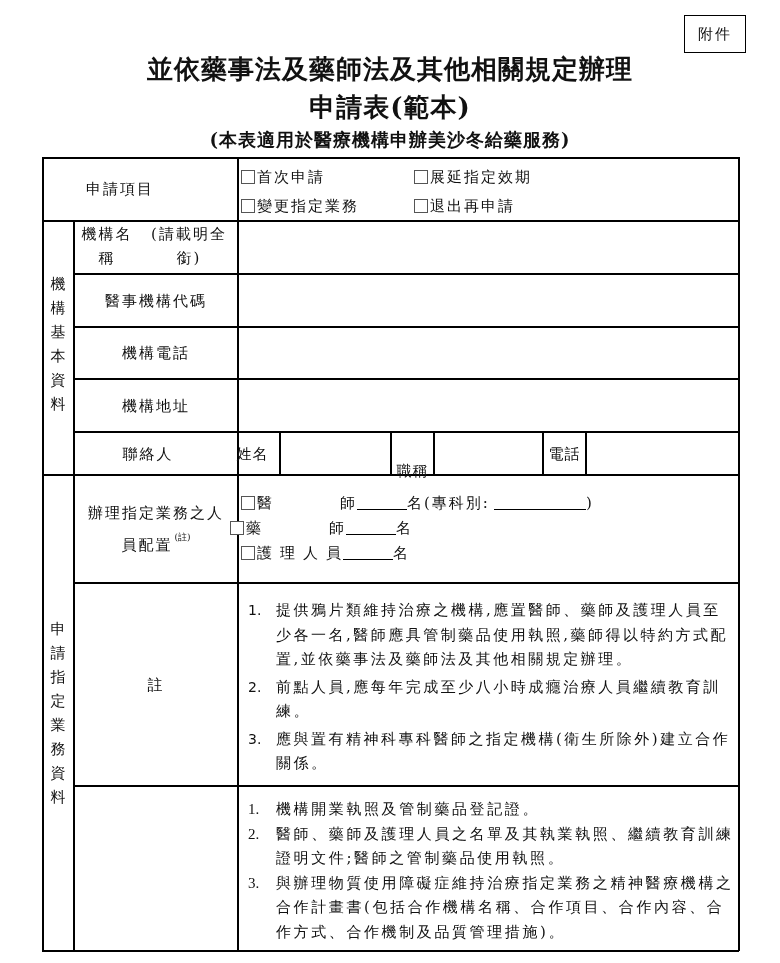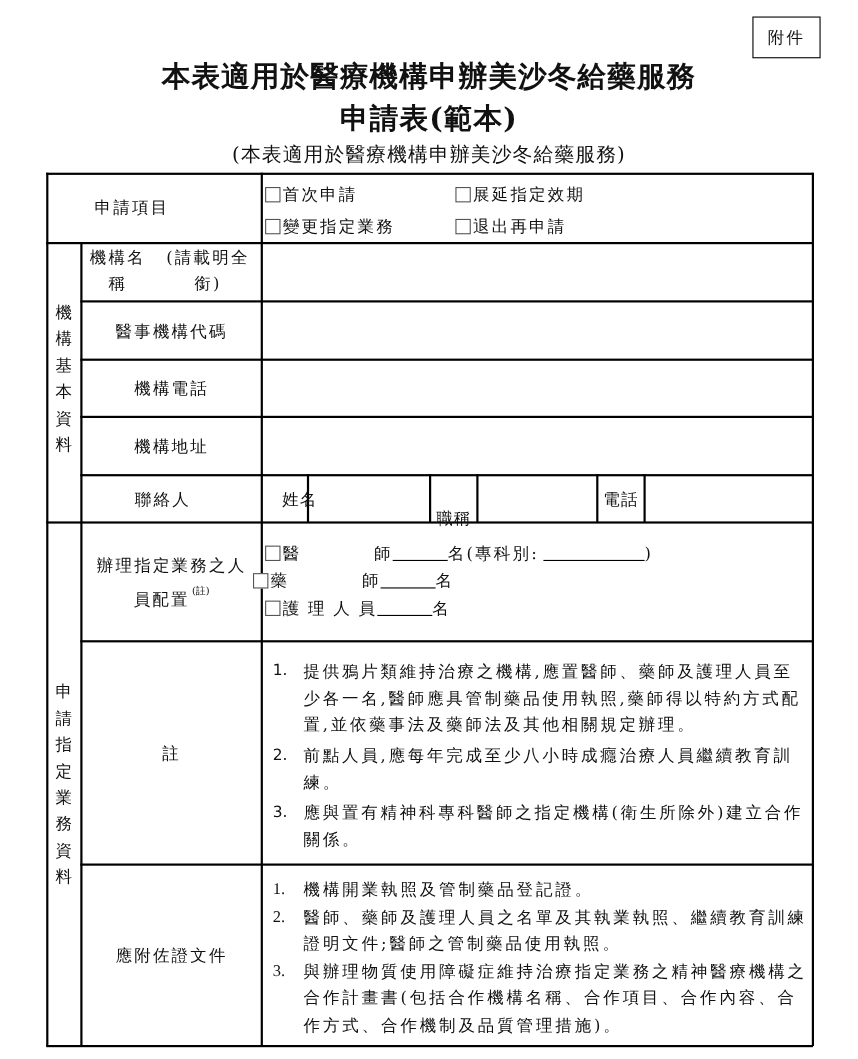--- a/index.html
+++ b/index.html
@@ -6,21 +6,21 @@
   body { width:780px; height:963px; position:relative; overflow:hidden;
          font-family: "DejaVu Serif", "Liberation Serif", serif; color:#111; }
   .attach { position:absolute; left:684px; top:15px; width:62px; height:38px;
             border:1.5px solid #000; box-sizing:border-box; font-size:15px;
             display:flex; align-items:center; justify-content:center; letter-spacing:2px; }
   .title1 { position:absolute; left:0; width:780px; top:52px; text-align:center;
             font-size:26px; font-weight:bold; letter-spacing:1px; }
   .title2 { position:absolute; left:0; width:780px; top:90px; text-align:center;
             font-size:26px; font-weight:bold; letter-spacing:1px; }
   .subtitle { position:absolute; left:0; width:780px; top:128px; text-align:center;
-            font-size:18px; font-weight:normal; letter-spacing:1px; }
+            font-size:18px; font-weight:bold; letter-spacing:1px; }
   .frame { position:absolute; left:42px; top:157px; width:697px; height:794px; }
   .ln { position:absolute; background:#000; }
   .h { height:1.5px; }
   .v { width:1.5px; }
   .cell { position:absolute; display:flex; align-items:center; justify-content:center;
           text-align:center; font-size:15px; letter-spacing:2px; line-height:24px; }
   .vtext { position:absolute; font-size:15px; line-height:24px; text-align:center; width:30px; }
   .cb { display:inline-block; width:14px; height:14px; border:1px solid #555;
         vertical-align:-2px; margin-right:2px; box-sizing:border-box; background:#fff; }
   .opt { position:absolute; font-size:15px; letter-spacing:2px; white-space:nowrap; }
@@ -33,21 +33,21 @@
   .note .num { font-family:"DejaVu Sans", sans-serif; font-size:14px; letter-spacing:0; }
   .docs { position:absolute; left:238px; top:797px; width:496px; font-size:15px;
           line-height:24.5px; letter-spacing:2.6px; }
   .docs .num { font-family:"Liberation Serif", serif; letter-spacing:0; }
   .sup { font-size:9px; vertical-align:10px; letter-spacing:0; margin-left:2px; }
 </style>
 </head>
 <body>
 
 <div class="attach">附件</div>
-<div class="title1">本表適用於醫療機構申辦美沙冬給藥服務</div>
+<div class="title1">並依藥事法及藥師法及其他相關規定辦理</div>
 <div class="title2">申請表(範本)</div>
 <div class="subtitle">(本表適用於醫療機構申辦美沙冬給藥服務)</div>
 
 <div class="frame">
 
   <div class="ln h" style="left:0;top:0;width:697px"></div>
   <div class="ln h" style="left:0;top:793px;width:697px"></div>
   <div class="ln v" style="left:0;top:0;height:794px"></div>
   <div class="ln v" style="left:696px;top:0;height:794px"></div>
 
@@ -100,21 +100,21 @@
   <div class="cell" style="left:32px;top:117px;width:164px;height:53px">醫事機構代碼</div>
   <div class="cell" style="left:197px;top:117px;width:499px;height:53px"></div>
 
   <div class="cell" style="left:32px;top:170px;width:164px;height:52px">機構電話</div>
   <div class="cell" style="left:197px;top:170px;width:499px;height:52px"></div>
 
   <div class="cell" style="left:32px;top:222px;width:164px;height:53px">機構地址</div>
   <div class="cell" style="left:197px;top:222px;width:499px;height:53px"></div>
 
   <div class="cell" style="left:32px;top:275px;width:148px;height:43px">聯絡人</div>
-  <div class="cell" style="left:210px;top:275px;width:41px;height:43px;letter-spacing:1px">姓名</div>
+  <div class="cell" style="left:190px;top:275px;width:41px;height:43px;letter-spacing:1px">姓名</div>
   <div class="cell" style="left:239px;top:275px;width:110px;height:43px"></div>
   <div class="cell" style="left:349px;top:292px;width:43px;height:43px;letter-spacing:1px">職稱</div>
   <div class="cell" style="left:393px;top:275px;width:108px;height:43px"></div>
   <div class="cell" style="left:501px;top:275px;width:43px;height:43px;letter-spacing:1px">電話</div>
   <div class="cell" style="left:545px;top:275px;width:151px;height:43px"></div>
 
   <div class="vtext" id="desig-side" style="left:1px;top:460px">
       <div>申</div>
       <div>請</div>
       <div>指</div>
@@ -135,21 +135,20 @@
   </div>
   <div class="opt" style="left:188px;top:361px">
     <span class="cb"></span><span>藥</span><span style="display:inline-block;width:66px"></span><span>師</span><span class="blank" style="width:50px"></span><span>名</span>
   </div>
   <div class="opt" style="left:199px;top:386px">
     <span class="cb"></span><span>護</span><span style="display:inline-block;width:6px"></span><span>理</span><span style="display:inline-block;width:6px"></span><span>人</span><span style="display:inline-block;width:6px"></span><span>員</span><span class="blank" style="width:50px"></span><span>名</span>
   </div>
 
   <div class="cell" style="left:32px;top:426px;width:164px;height:203px">註</div>
 
-  <div class="cell" style="left:32px;top:629px;width:164px;height:165px">應附佐證文件</div>
 </div>
 
 <ol class="note">
   <li><span class="num">1.</span><span>提供鴉片類維持治療之機構,應置醫師、藥師及護理人員至少各一名,醫師應具管制藥品使用執照,藥師得以特約方式配置,並依藥事法及藥師法及其他相關規定辦理。</span></li>
   <li style="margin-top:3px"><span class="num">2.</span><span>前點人員,應每年完成至少八小時成癮治療人員繼續教育訓練。</span></li>
   <li style="margin-top:3px"><span class="num">3.</span><span>應與置有精神科專科醫師之指定機構(衛生所除外)建立合作關係。</span></li>
 </ol>
 
 <ol class="docs">
   <li><span class="num">1.</span><span>機構開業執照及管制藥品登記證。</span></li>

